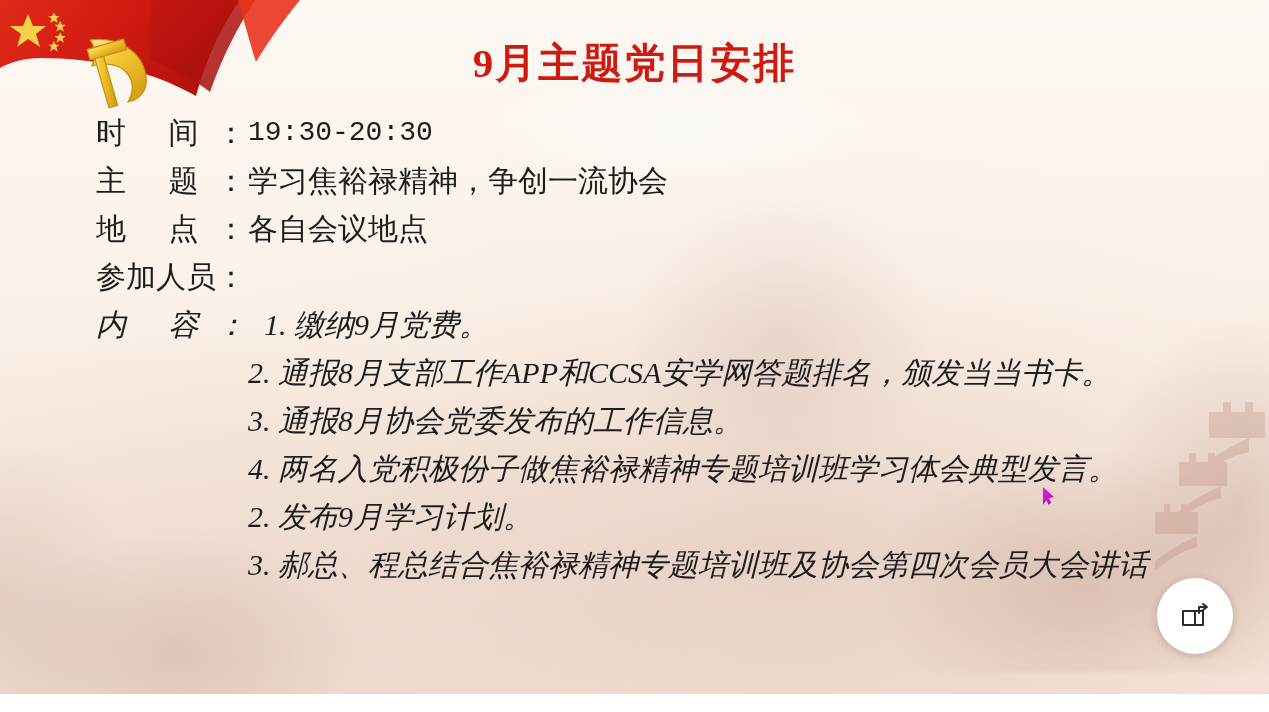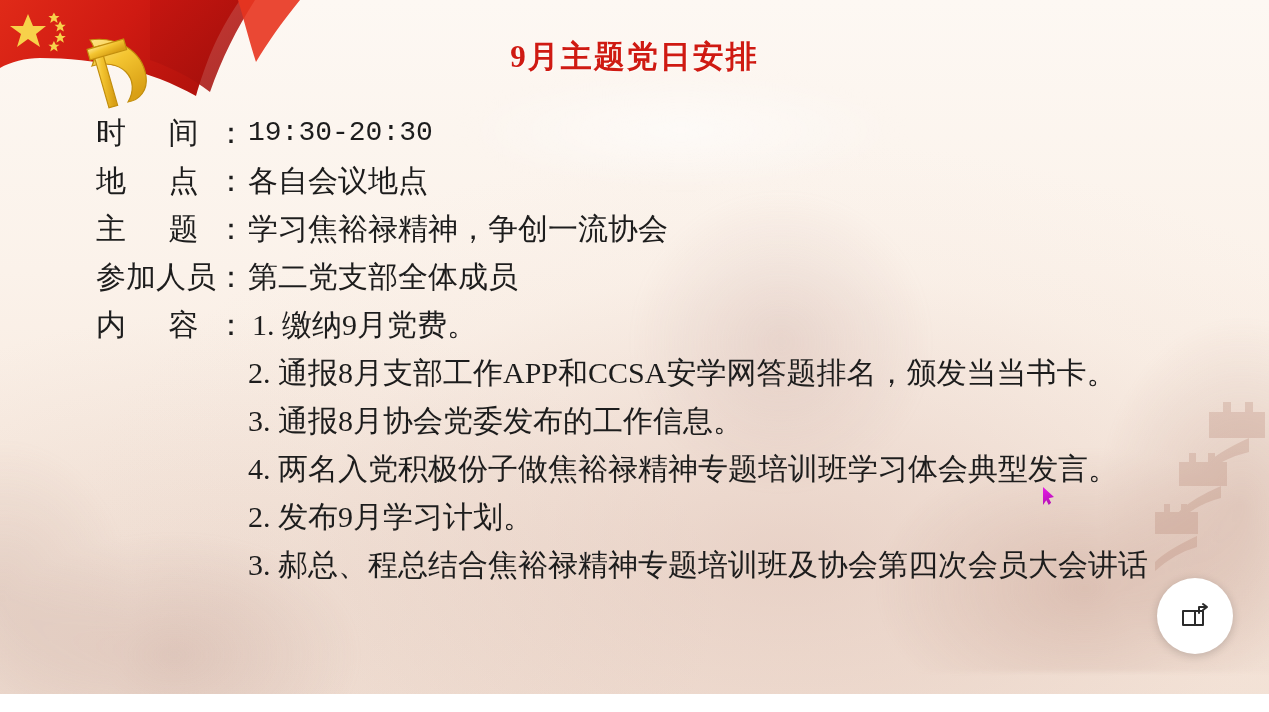--- a/index.html
+++ b/index.html
@@ -93,21 +93,21 @@
     height: 92px;
   }
 
   
   .title {
     position: absolute;
     left: 0;
     right: 0;
     top: 36px;
     text-align: center;
-    font-size: 31px;
+    font-size: 41px;
     font-weight: bold;
     color: #cf1a12;
     letter-spacing: 2px;
     text-shadow: 1px 1px 0 rgba(255,255,255,0.6);
     font-family: "Liberation Serif", "DejaVu Serif", serif;
   }
 
   .body-block {
     position: absolute;
     left: 96px;
@@ -141,30 +141,31 @@
   }
   .value.mono-time {
     font-family: "Liberation Mono", "DejaVu Sans Mono", monospace;
     font-weight: normal;
     font-size: 28px;
   }
 
   .content-row {
     display: flex;
     align-items: flex-start;
+    font-style: italic;
   }
   .content-list {
     flex: 1 1 auto;
   }
   .content-item {
     white-space: nowrap;
     margin-bottom: 2px;
   }
   .content-item:first-child {
-    margin-left: 4px;
+    margin-left: 16px;
   }
 
   
   .cursor {
     position: absolute;
     left: 1043px;
     top: 487px;
     width: 11px;
     height: 18px;
     background: linear-gradient(160deg, #e81ce8 0%, #b010b0 100%);
@@ -262,33 +263,32 @@
   <div class="title">9月主题党日安排</div>
 
   <div class="body-block">
 
     <div class="row">
       <span class="label spread">时  间：</span>
       <span class="value mono-time">19:30-20:30</span>
     </div>
 
     <div class="row">
+      <span class="label spread">主  题：</span>
+      <span class="value">学习焦裕禄精神，争创一流协会</span>
+    </div>
+
+    <div class="row">
       <span class="label spread">地  点：</span>
       <span class="value">各自会议地点</span>
     </div>
 
-    <div class="row">
-      <span class="label spread">主  题：</span>
-      <span class="value">学习焦裕禄精神，争创一流协会</span>
-    </div>
-
 
     <div class="row">
       <span class="label spread">参加人员：</span>
-      <span class="value">第二党支部全体成员</span>
     </div>
 
     <div class="content-row">
       <span class="label spread">内  容：</span>
       <div class="content-list">
         <div class="content-item">1. 缴纳9月党费。</div>
         <div class="content-item">2. 通报8月支部工作APP和CCSA安学网答题排名，颁发当当书卡。</div>
         <div class="content-item">3. 通报8月协会党委发布的工作信息。</div>
         <div class="content-item">4. 两名入党积极份子做焦裕禄精神专题培训班学习体会典型发言。</div>
         <div class="content-item">2. 发布9月学习计划。</div>

